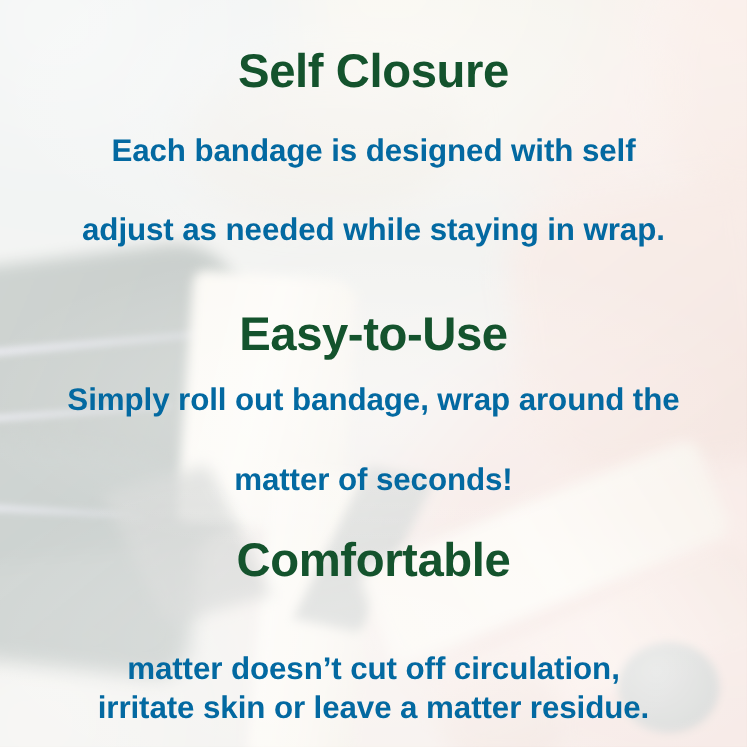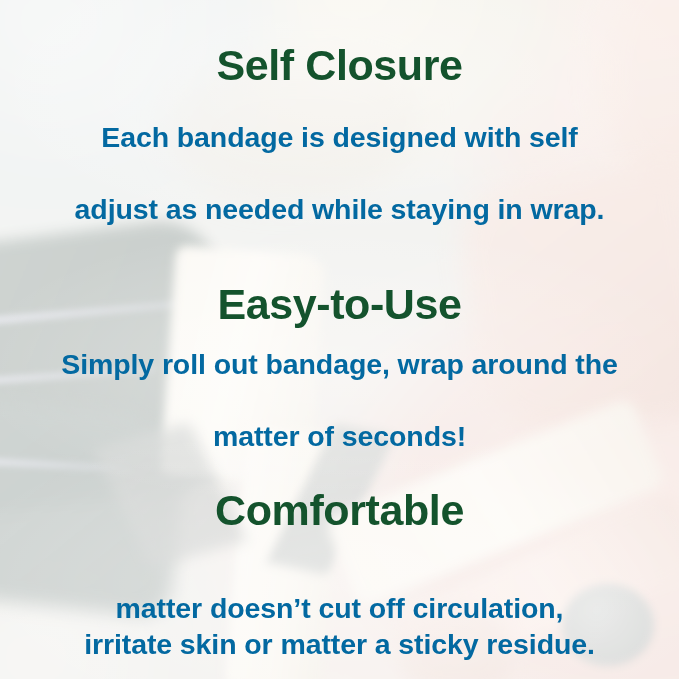--- a/index.html
+++ b/index.html
@@ -308,18 +308,18 @@
         <br>
         <span>matter of seconds!</span>
       </p>
     </div>
 
     <div class="section section-3">
       <h2 class="heading">Comfortable</h2>
       <p class="body-text">
         <br>
         <span>matter doesn’t cut off circulation,</span><br>
-        <span>irritate skin or matter a sticky residue.</span>
+        <span>irritate skin or leave a matter residue.</span>
       </p>
     </div>
 
   </div>
 </div>
 
 </body></html>

